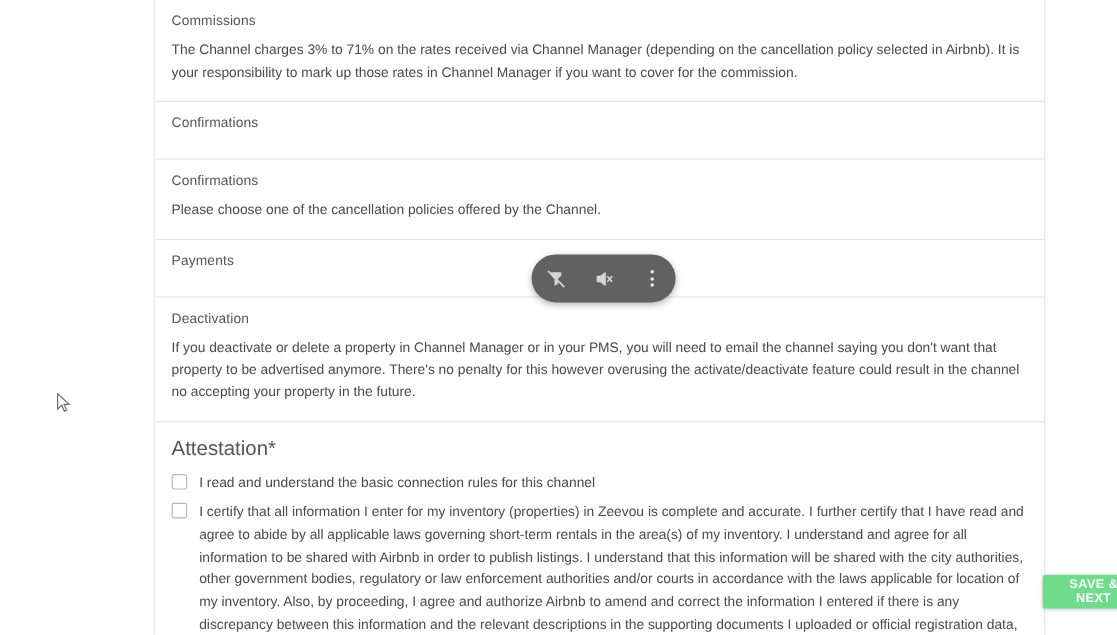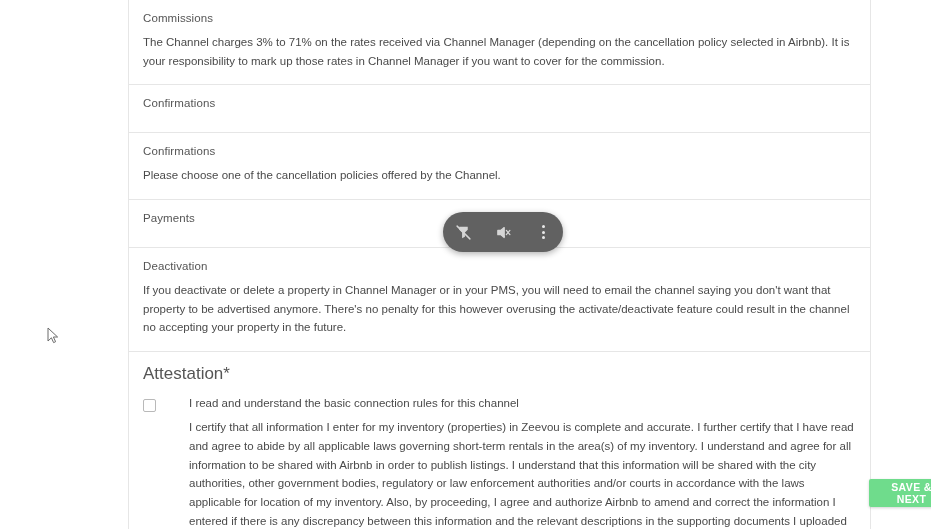--- a/index.html
+++ b/index.html
@@ -54,23 +54,22 @@
     border-bottom: 1px solid #e6e6e6;
     padding: 12px 14px 16px 14px;
   }
   .attestation-title {
     font-size: 17px;
     color: #555555;
     margin-bottom: 10px;
   }
   .check-row {
     display: flex;
-    align-items: flex-end;
+    align-items: flex-start;
     margin-bottom: 6px;
-    gap: 23px;
   }
   .checkbox {
     width: 13px;
     height: 13px;
     border: 1px solid #b9b9b9;
     border-radius: 2px;
     background: #ffffff;
     flex: 0 0 auto;
     margin-top: 1px;
     margin-right: 10px;

